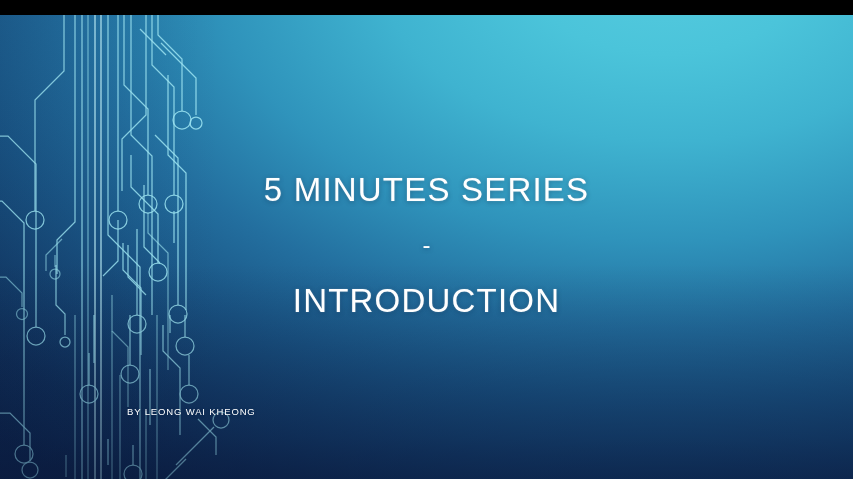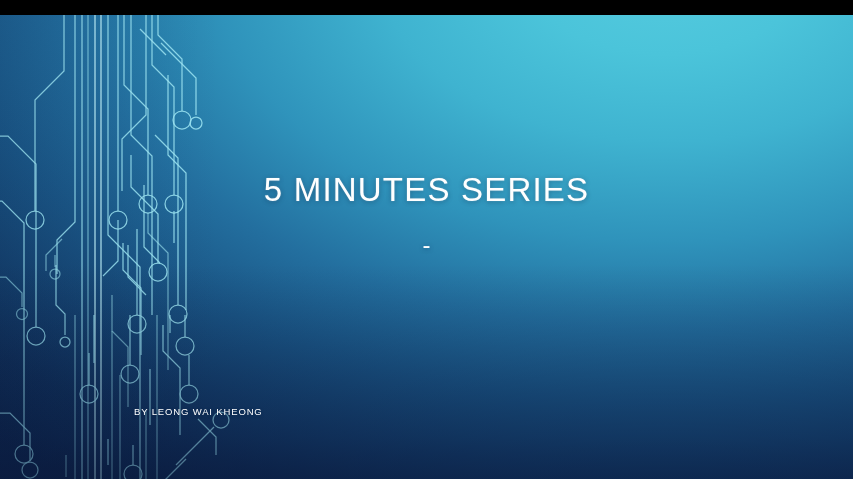--- a/index.html
+++ b/index.html
@@ -78,21 +78,21 @@
   .tdash {
     font-size: 24px;
     line-height: 44px;
     letter-spacing: 0;
     text-shadow: 0 1px 5px rgba(10,45,80,0.45);
   }
   .tgap { height: 11px; }
 
   #byline {
     position: absolute;
-    left: 134px;
+    left: 127px;
     top: 391px;
     font-size: 9.5px;
     letter-spacing: 0.85px;
     color: #ffffff;
     white-space: nowrap;
     text-shadow: 0 1px 3px rgba(8,35,70,0.55);
   }
 </style>
 </head>
 <body>
@@ -232,17 +232,18 @@
     <path class="trace-dim" d="M75 300 L75 479"></path>
   </svg>
 
   <div id="vignette"></div>
 
   <div id="title-block">
     <div class="tline">5 MINUTES SERIES</div>
     <div class="tgap"></div>
     <div class="tdash">-</div>
     <div class="tgap"></div>
+    <div class="tline">INTRODUCTION</div>
   </div>
 
   <div id="byline">BY LEONG WAI KHEONG</div>
 
 </div>
 
 </body></html>

